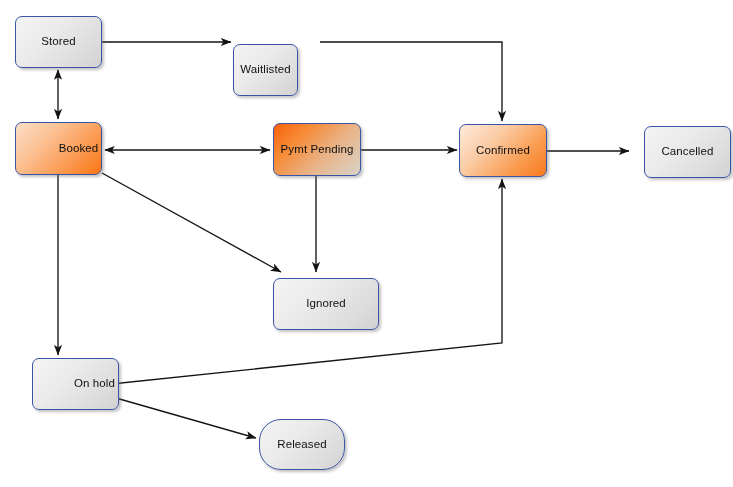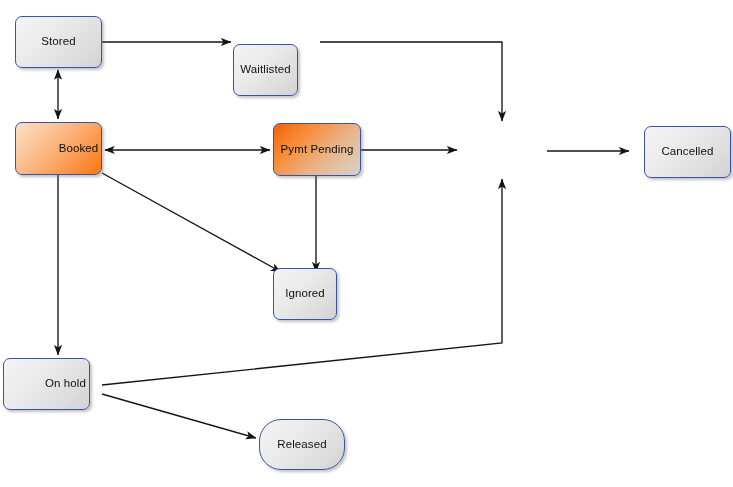--- a/index.html
+++ b/index.html
@@ -105,30 +105,33 @@
   </div>
 
   <div class="node fill-orange" style="left:15px;  top:122px; width:87px; height:53px;">
     <span>Booked</span>
   </div>
 
   <div class="node fill-orange-rev" style="left:273px; top:123px; width:88px; height:53px;text-align:center;">
     <span>Pymt Pending</span>
   </div>
 
+  <div class="node fill-orange-soft" style="left:459px; top:124px; width:88px; height:53px;">
+    <span>Confirmed</span>
+  </div>
 
   <div class="node fill-grey" style="left:644px; top:126px; width:87px; height:52px;">
     <span>Cancelled</span>
   </div>
 
-  <div class="node fill-grey" style="left:273px; top:268px; width:64px; height:52px;">
+  <div class="node fill-grey" style="left:273px; top:278px; width:106px; height:52px;">
     <span>Ignored</span>
   </div>
 
-  <div class="node fill-grey" style="left:3px;  top:358px; width:87px; height:52px;padding-left:38px;">
+  <div class="node fill-grey" style="left:32px;  top:358px; width:87px; height:52px;padding-left:38px;">
     <span>On hold</span>
   </div>
 
   <div class="node fill-grey" style="left:259px; top:419px; width:86px; height:51px;border-radius:22px;">
     <span>Released</span>
   </div>
 
 </div>
 
 </body></html>

